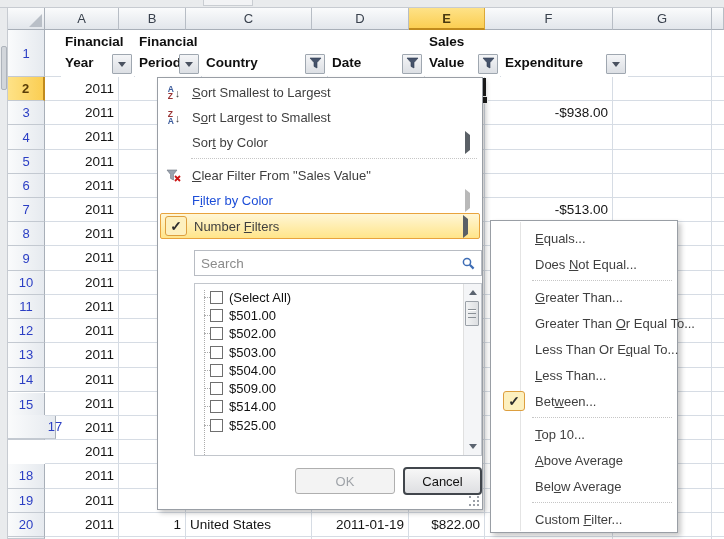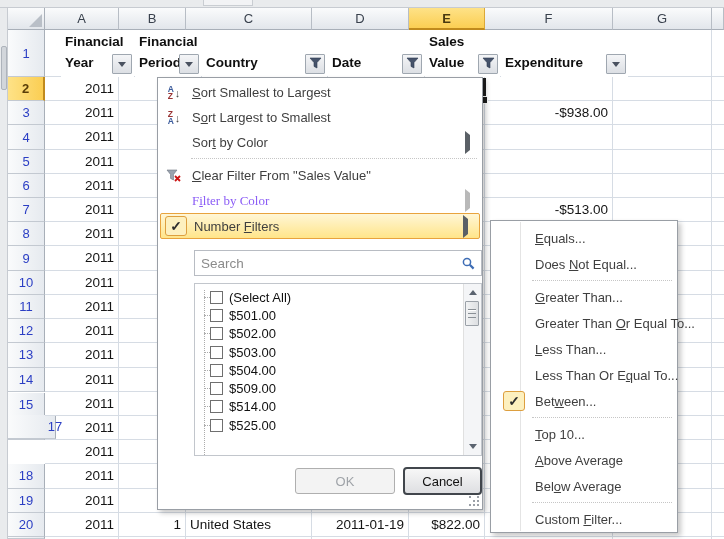--- a/index.html
+++ b/index.html
@@ -42,21 +42,21 @@
   .sel-handle{position:absolute;left:480px;top:96px;width:6px;height:6px;background:#1C1C1C;border:1px solid #fff;box-sizing:content-box;}
 
   
   .menu{position:absolute;left:157px;top:77px;width:326px;height:433px;background:#FFFFFF;border:1px solid #999EA5;box-sizing:border-box;box-shadow:3px 3px 5px rgba(0,0,0,0.22);z-index:5;}
   .mitems{position:absolute;left:1px;right:1px;top:2px;}
   .mitem{height:25px;display:flex;align-items:center;font-size:13px;color:#3F3F3F;}
   .mitem .ic{width:30px;display:flex;align-items:center;justify-content:center;flex:0 0 30px;}
   .mitem .lbl{flex:1;padding-left:3px;white-space:nowrap;}
   .mitem .sub{width:16px;flex:0 0 16px;}
   .mitem .sub .tri{width:0;height:0;border-top:4px solid transparent;border-bottom:4px solid transparent;border-left:5px solid #5A6066;}
-  .mitem.disabled .lbl{color:#8b5cf6;font-family:Liberation Serif, serif;}
+  .mitem.disabled .lbl{color:#1d4ed8;}
   .mitem.disabled .sub .tri{border-left-color:#B9B9B9;}
   .mitem.hl{height:26px;background:linear-gradient(#FFF6D6,#FFE58A);border:1px solid #E8A33D;border-radius:2px;margin:0 1px;box-sizing:border-box;}
   .msep{border-top:1px dotted #C6C6C6;margin:3px 4px 4px 32px;height:0;}
   .chkbox{width:22px;height:20px;border:1px solid #DD9F3F;border-radius:3px;background:#FDF0BF;display:flex;align-items:center;justify-content:center;
     font-size:14px;font-weight:bold;color:#2E2E2E;box-sizing:border-box;}
   .sortlet{display:flex;flex-direction:column;line-height:7px;font-size:8.5px;font-weight:bold;margin-right:1px;}
   .sortarrow{font-size:11px;color:#444;line-height:10px;}
 
   .searchbox{position:absolute;left:36px;top:172px;width:288px;height:26px;border:1px solid #B8BCC3;box-sizing:border-box;display:flex;align-items:center;background:#fff;}
   .searchbox input{flex:1;border:none;outline:none;font-family:"Liberation Sans",sans-serif;font-size:13.5px;color:#333;padding:0 0 0 6px;background:transparent;}
@@ -383,25 +383,25 @@
     <div class="smitem">
       <span class="ic"></span>
       <span class="lbl"><u>G</u>reater Than...</span>
     </div>
     <div class="smitem">
       <span class="ic"></span>
       <span class="lbl">Greater Than <u>O</u>r Equal To...</span>
     </div>
     <div class="smitem">
       <span class="ic"></span>
+      <span class="lbl">Less Than Or E<u>q</u>ual To...</span>
+    </div>
+    <div class="smitem">
+      <span class="ic"></span>
       <span class="lbl"><u>L</u>ess Than...</span>
-    </div>
-    <div class="smitem">
-      <span class="ic"></span>
-      <span class="lbl">Less Than Or E<u>q</u>ual To...</span>
     </div>
     <div class="smitem">
       <span class="ic">
         <span class="chkbox">✓</span>
       </span>
       <span class="lbl">Bet<u>w</u>een...</span>
     </div>
     <div class="smsep"></div>
     <div class="smitem">
       <span class="ic"></span>

